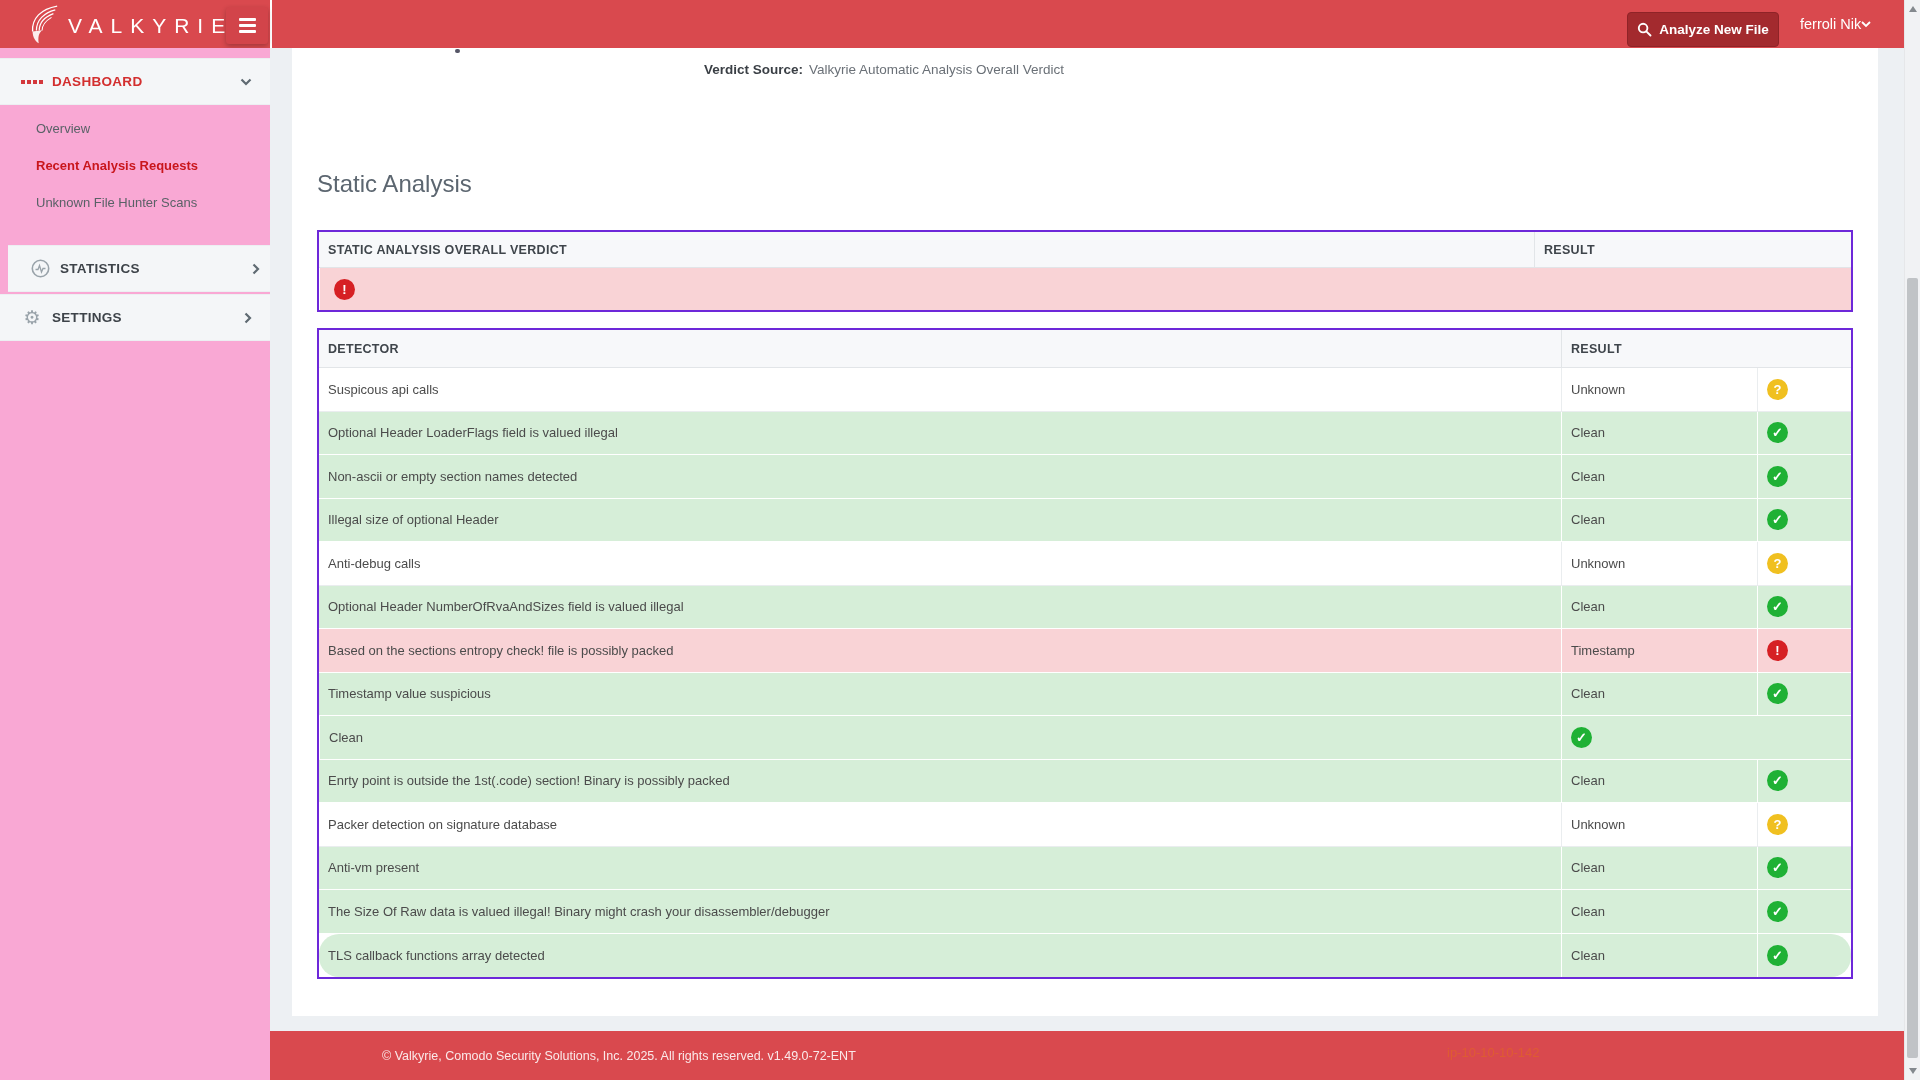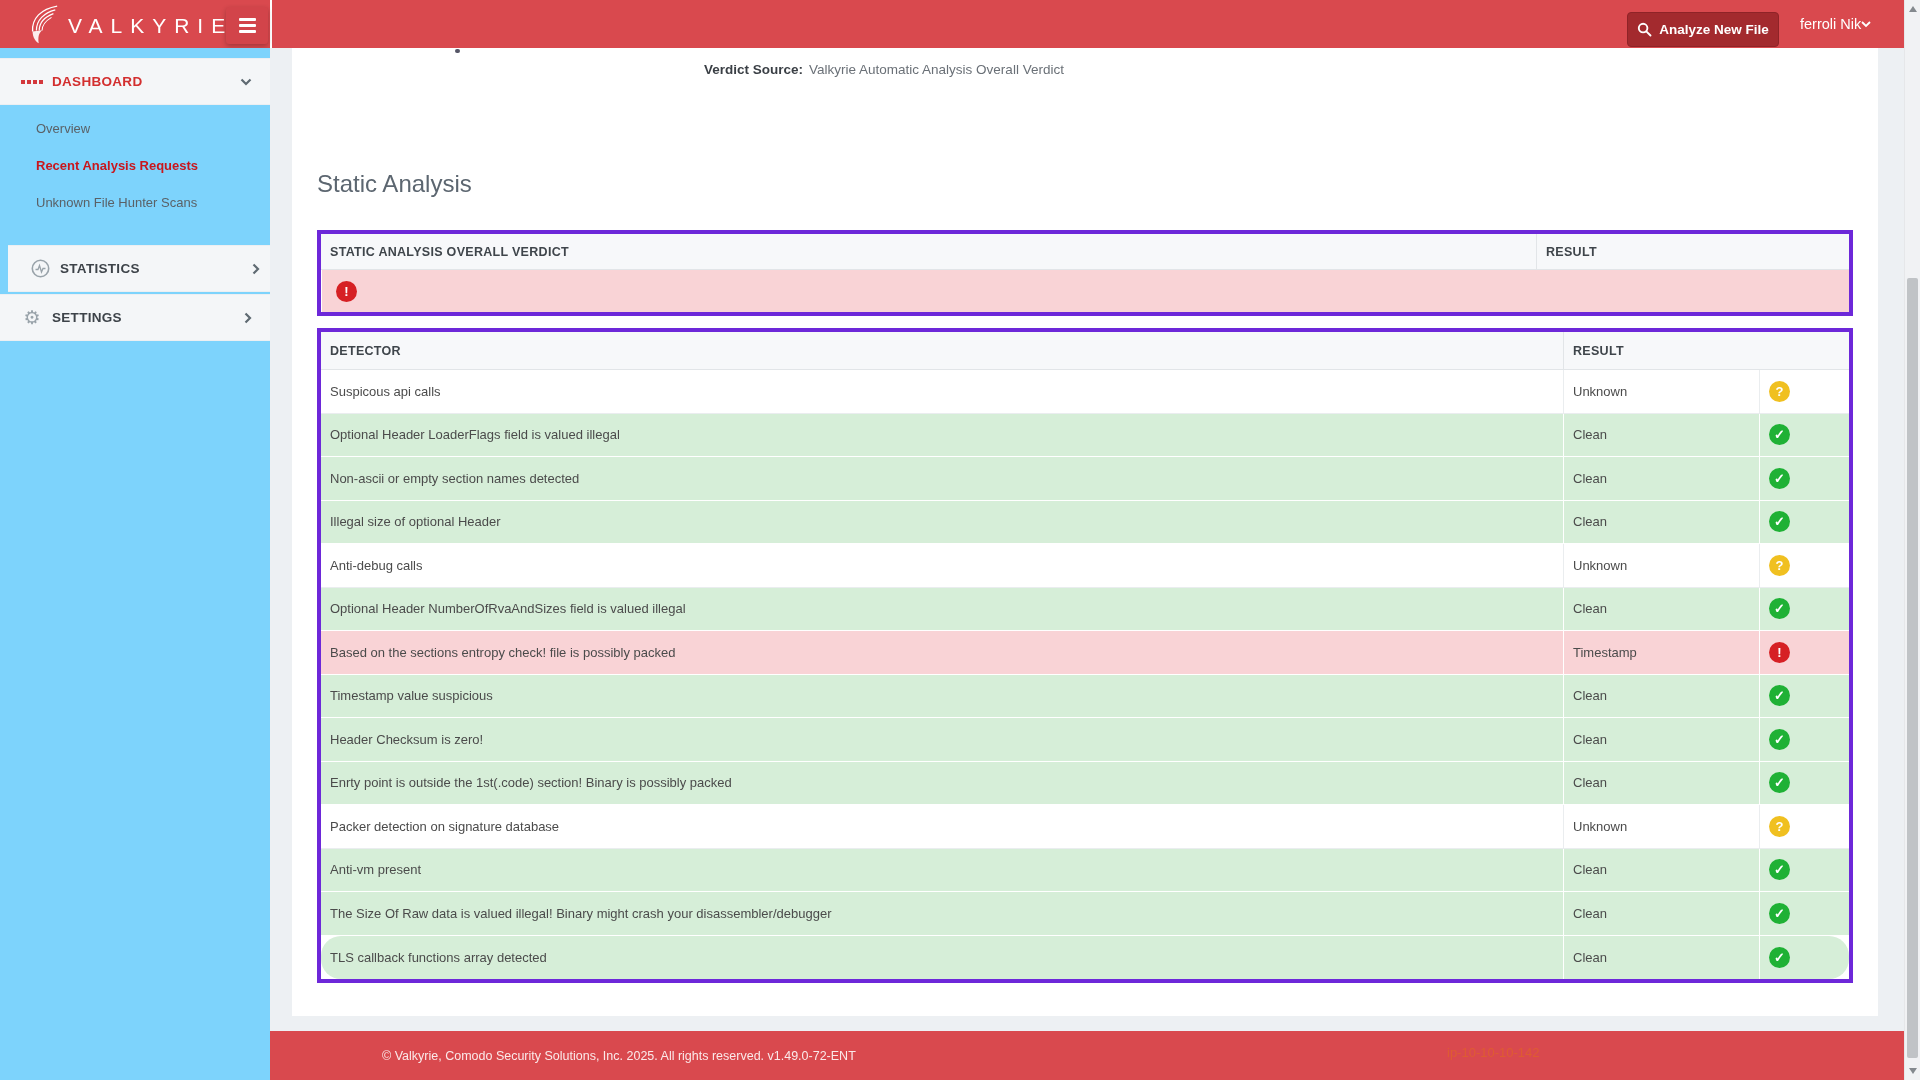--- a/index.html
+++ b/index.html
@@ -11,21 +11,21 @@
   .header { position:absolute; left:0; top:0; width:1904px; height:48px; background:var(--header-red,#d9494e); }
   .header-divider { position:absolute; left:270px; top:0; width:2px; height:48px; background:#fff; }
   .logo { position:absolute; left:26px; top:4px; display:flex; align-items:center; gap:8px; }
   .logo-text { color:#fff; font-size:21px; letter-spacing:8px; font-weight:400; }
   .hamburger { position:absolute; left:226px; top:7px; width:42px; height:37px; background:#d2444a; border:none; border-radius:3px; box-shadow:0 2px 5px rgba(0,0,0,.25); cursor:pointer; display:flex; flex-direction:column; align-items:center; justify-content:center; gap:3px; }
   .hamburger i { display:block; width:17px; height:3px; background:#fff; border-radius:1px; }
   .analyze-btn { position:absolute; left:1627px; top:12px; height:35px; width:152px; background:var(--dark-red-button,#a32a2e); color:#fff; border:1px solid #8f2327; border-radius:4px; font-family:"Liberation Sans",sans-serif; font-size:13.5px; font-weight:bold; display:flex; align-items:center; justify-content:center; gap:7px; cursor:pointer; }
   .user-box { position:absolute; left:1800px; top:0; height:48px; display:flex; align-items:center; color:#fff; font-size:14.5px; cursor:pointer; }
 
   
-  .sidebar { position:absolute; left:0; top:48px; width:270px; height:1032px; background:#7dd3fc; }
+  .sidebar { position:absolute; left:0; top:48px; width:270px; height:1032px; background:#f9a8d4; }
   .nav-group { position:absolute; left:0; width:270px; height:47px; background:#f4f6f8; border-top:1px solid #eceff2; border-bottom:1px solid #eceff2; display:flex; align-items:center; cursor:pointer; }
   .nav-group .nav-ico { width:20px; margin-left:22px; display:flex; align-items:center; justify-content:center; }
   .nav-group .nav-label { margin-left:10px; font-size:13.5px; font-weight:bold; color:#3d4349; letter-spacing:.3px; }
   .nav-group .nav-caret { margin-left:auto; margin-right:18px; display:flex; }
   .nav-dashboard { top:10px; }
   .nav-dashboard .nav-label { color:#d32f2f; }
   .nav-statistics { top:197px;margin-left:8px; }
   .nav-settings { top:246px; }
   .grid-icon { display:grid; grid-template-columns:7px 7px; grid-template-rows:7px 7px; gap:2px; }
   .grid-icon span { border:2px solid #d3383c; }
@@ -35,21 +35,21 @@
   .submenu-item.active { color:#c9161c; font-weight:bold; }
 
   
   .content-bg { position:absolute; left:270px; top:48px; width:1634px; height:1032px; background:#edf0f3; }
   .card { position:absolute; left:22px; top:0; width:1586px; height:968px; background:#fff;padding-left:12px; }
   .cutoff-fragment { position:absolute; left:163px; top:1px; width:5px; height:4px; background:#556; border-radius:2px; }
   .verdict-line { position:absolute; left:412px; top:14px; font-size:13.5px; color:#6a7077; }
   .verdict-line b { color:#3a3f45; margin-right:6px; }
   .section-title { position:absolute; left:25px; top:122px; font-size:24px; font-weight:400; color:#5c6670; }
 
-  .tbl { position:absolute; left:25px; width:1536px; border:4px solid #6d28d9; }
+  .tbl { position:absolute; left:25px; width:1536px; border:2px solid #6d28d9; }
   .tbl-overall { top:182px; }
   .tbl-detectors { top:280px; }
   .t-head { display:grid; background:#f7f8fa; border-bottom:1px solid #e2e5e8; }
   .tbl-overall .t-head { grid-template-columns:1215px 1fr; height:36px; }
   .tbl-detectors .t-head { grid-template-columns:1242px 1fr; height:38px; }
   .th { display:flex; align-items:center; padding-left:9px; font-size:12.5px; font-weight:bold; color:#3f454b; letter-spacing:.3px; }
   .th.bordered { border-left:1px solid #e2e5e8; }
   .t-row { display:grid; background:#fff; border-bottom:1px solid #eaedef; }
   .tbl-overall .t-row { grid-template-columns:1215px 1fr; height:42px; border-bottom:none; }
   .tbl-detectors .t-row { grid-template-columns:1242px 196px 98px; height:43.5px; }
@@ -241,21 +241,20 @@
               </div>
   </div>
             <div class="t-row status-clean">
     <div class="cell c-detector">Timestamp value suspicious</div>
     <div class="cell c-result">Clean</div>
     <div class="cell c-icon">
                 <span class="status-icon clean">✓</span>
               </div>
   </div>
             <div class="t-row status-clean">
-    <div class="cell c-detector">Header Checksum is zero!</div>
     <div class="cell c-result">Clean</div>
     <div class="cell c-icon">
                 <span class="status-icon clean">✓</span>
               </div>
   </div>
             <div class="t-row status-clean">
     <div class="cell c-detector">Enrty point is outside the 1st(.code) section! Binary is possibly packed</div>
     <div class="cell c-result">Clean</div>
     <div class="cell c-icon">
                 <span class="status-icon clean">✓</span>

